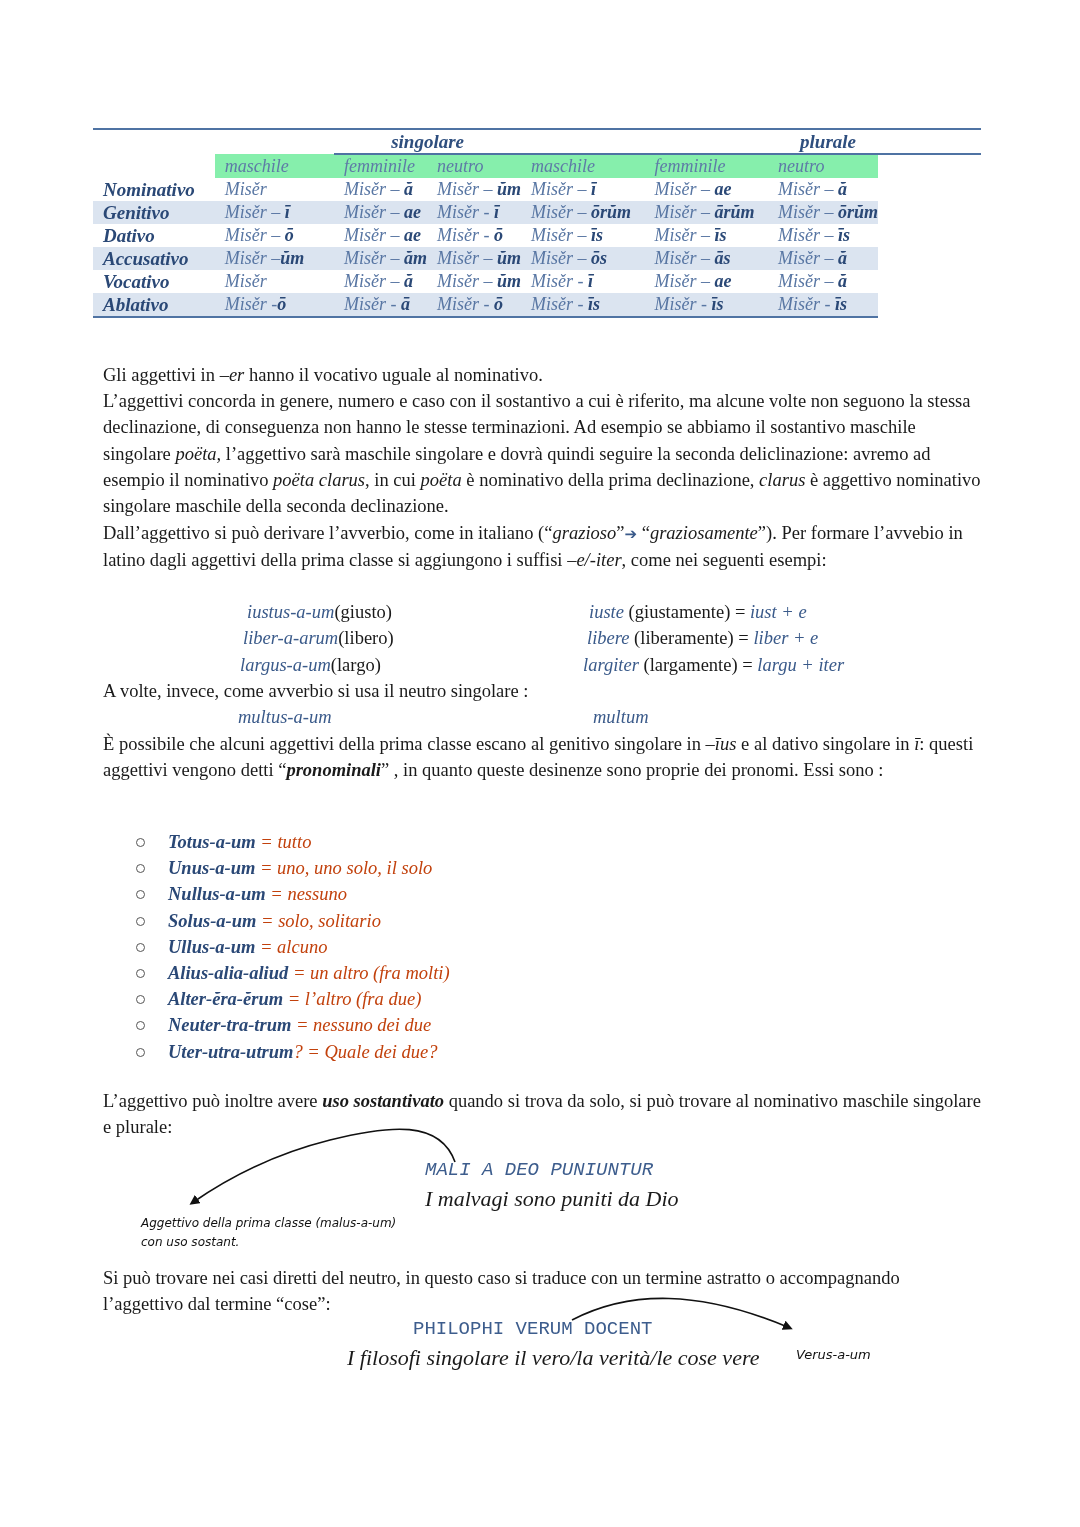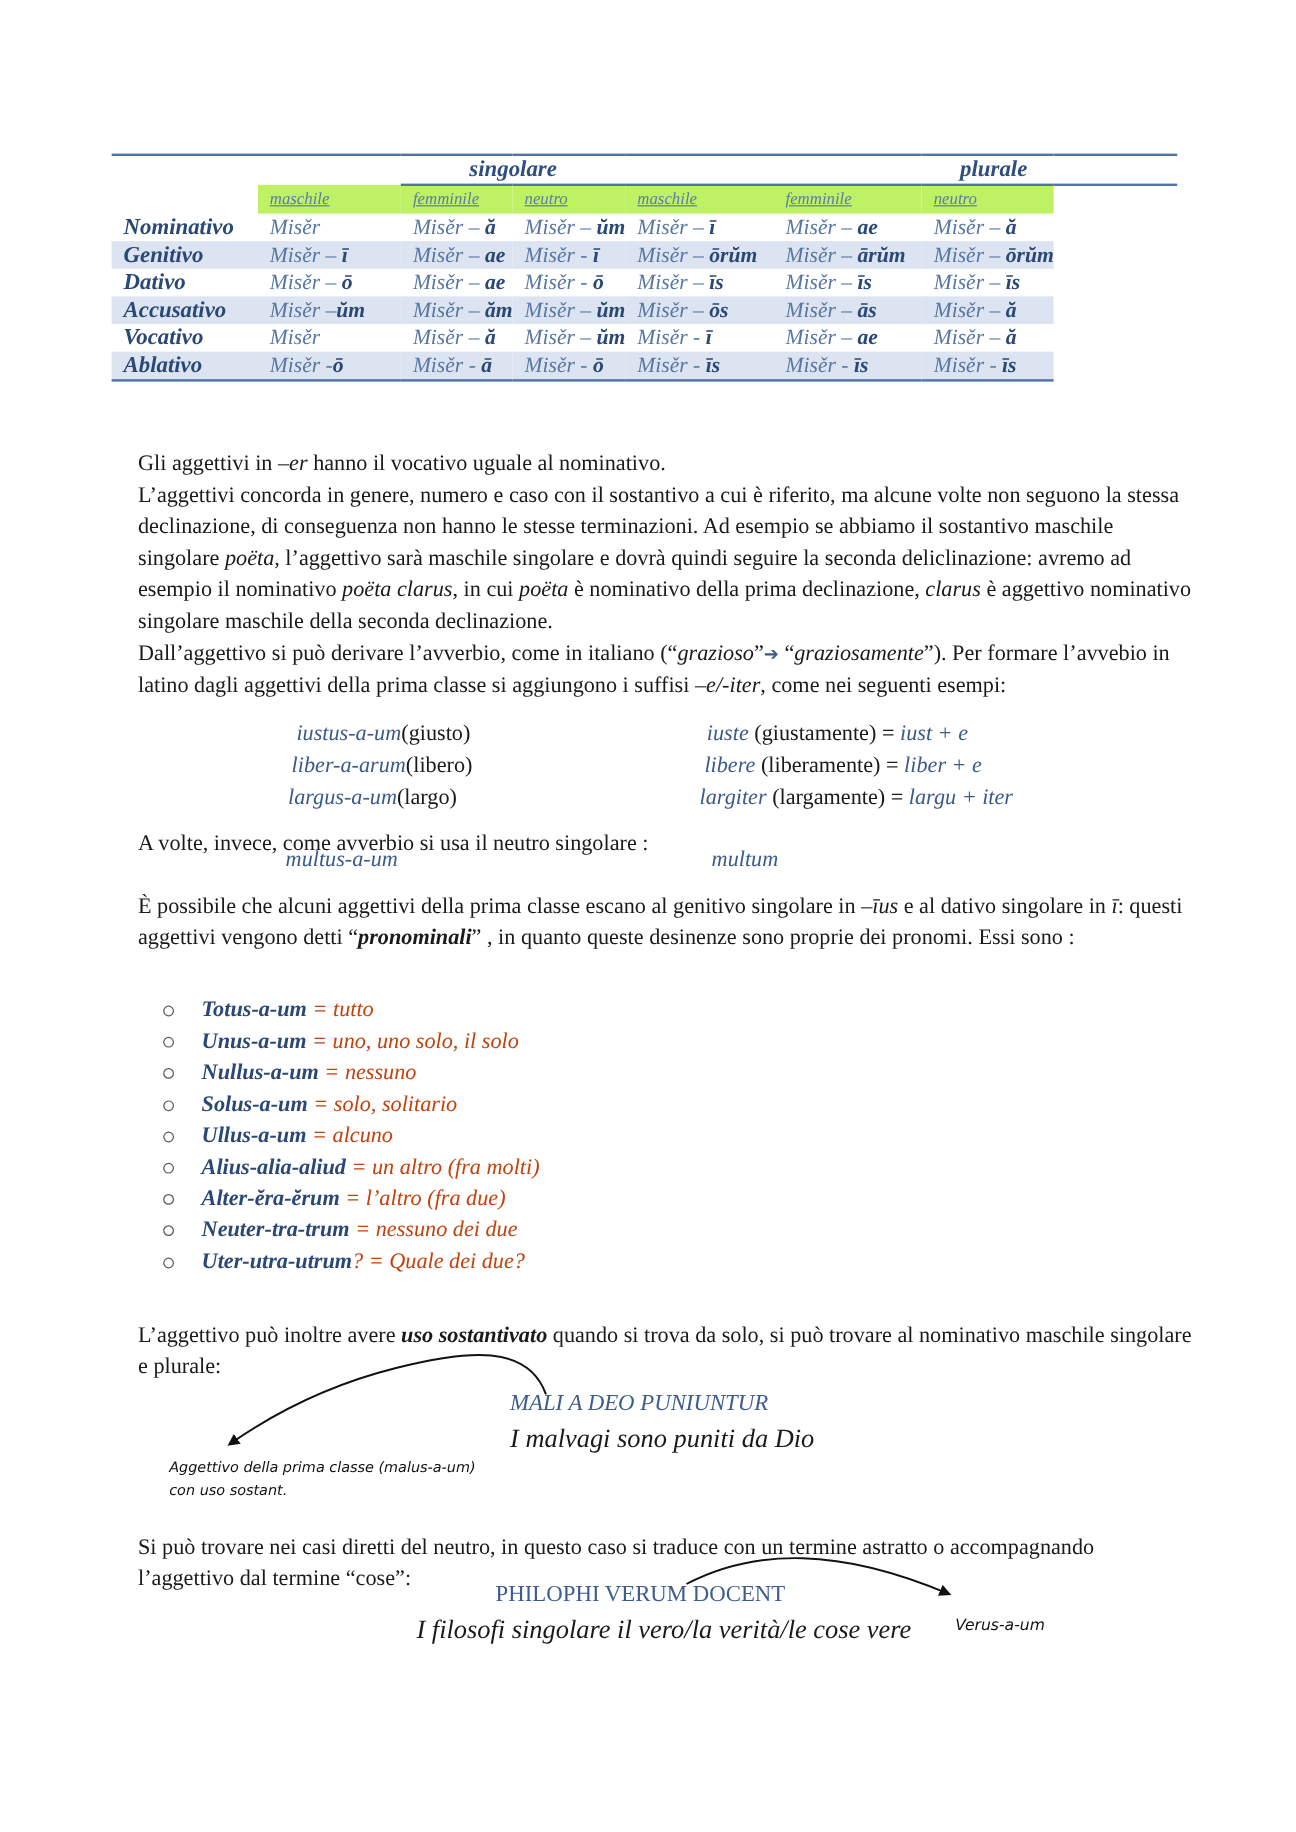--- a/index.html
+++ b/index.html
@@ -36,41 +36,41 @@
     .decl-table .case-col { width: 117px; padding-left: 10px; }
     .decl-table .form-col { width: 117px; }
     .row-top td { border-top: 2px solid #4f73a3; height: 22px; }
     .num-head {
       color: #2e4e7e;
       font-weight: bold;
       font-size: 19px;
       text-align: center;
       border-bottom: 2px solid #4f73a3;
     }
-    .gender-row td.g { background: #bef264; color: #5e7ba6; font-size: 14px; text-decoration: underline; }
+    .gender-row td.g { background: #86efac; color: #5e7ba6; font-size: 18px; }
     .case-label {
       color: #2a4876;
       font-weight: bold;
       font-size: 19px;
       font-style: italic;
     }
     .form { color: #5876a3; }
     .form b { color: #2a4876; }
     .shaded td { background: #dbe4f0; }
     .shaded td.case-label-cell { background: #dbe4f0; }
     .row-last td { border-bottom: 2px solid #4f73a3; }
 
     
     .para {
       position: absolute;
       left: 103px;
       width: 880px;
       font-size: 18.5px;
       line-height: 26.3px;
-      margin: 12px;
+      margin: 0;
     }
     .para i { font-style: italic; }
     .ex {
       position: absolute;
       font-size: 18.5px;
       line-height: 26.3px;
       white-space: nowrap;
     }
     .ex i { color: #3a5a8a; }
 
@@ -101,20 +101,21 @@
     }
     .bullets .term { font-weight: bold; font-style: italic; color: #2a4876; }
     .bullets .eq { color: #c2410c; font-style: italic; }
 
     
     .latin-caps {
       position: absolute;
       font-size: 19px;
       color: #3d5d8d;
       white-space: nowrap;
+      font-family: Liberation Mono, monospace;
     }
     .trans {
       position: absolute;
       font-size: 22px;
       font-style: italic;
       color: #1a1a1a;
       white-space: nowrap;
     }
     .note {
       position: absolute;

